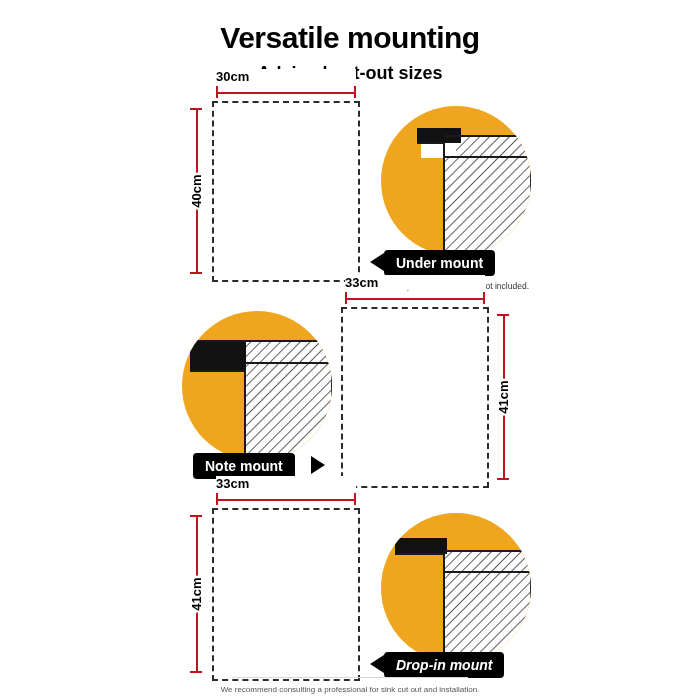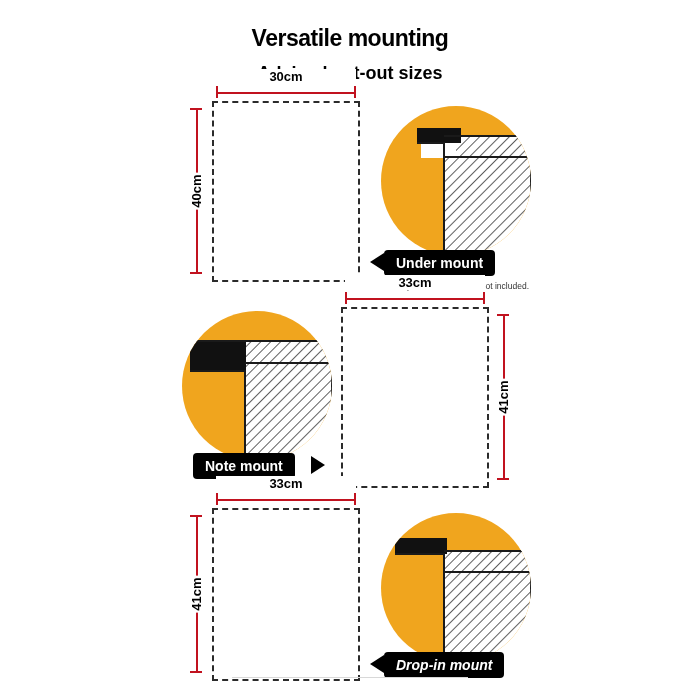--- a/index.html
+++ b/index.html
@@ -21,21 +21,21 @@
     height: 700px;
   }
 
   
   .title {
     position: absolute;
     left: 0;
     top: 18px;
     width: 700px;
     text-align: center;
-    font-size: 23px;
+    font-size: 30px;
     font-weight: bold;
     letter-spacing: -0.5px;
     line-height: 40px;
   }
   .subtitle {
     position: absolute;
     left: 0;
     top: 62px;
     width: 700px;
     text-align: center;
@@ -71,21 +71,21 @@
     height: 100%;
     background: #c1121f;
   }
   .dim-h .cap-l { left: 0; }
   .dim-h .cap-r { right: 0; }
   .dim-h .lbl {
     position: absolute;
     left: 0;
     width: 100%;
     top: -17px;
-    text-align: center;
+    text-align: left;
     font-size: 13px;
     font-weight: bold;
     color: #000;
     background: #fff;
   }
 
   .dim-v .bar {
     position: absolute;
     top: 0;
     left: 50%;
@@ -298,14 +298,15 @@
       <path d="M14 41 H63 V150" fill="none" stroke="#1a1a1a" stroke-width="2"></path>
       <path d="M63 38 H150" fill="none" stroke="#1a1a1a" stroke-width="2"></path>
       <path d="M63 59 H150" fill="none" stroke="#1a1a1a" stroke-width="2"></path>
     </svg>
   </div>
 
   <div class="arrow-left" style="left:370px; top:655px;"></div>
   <div class="pill" style="left:384px; top:652px;font-style:italic;">Drop-in mount</div>
 
   <div class="footer-rule"></div>
+  <div class="footer-note">We recommend consulting a professional for sink cut out and installation.</div>
 
 </div>
 
 </body></html>

